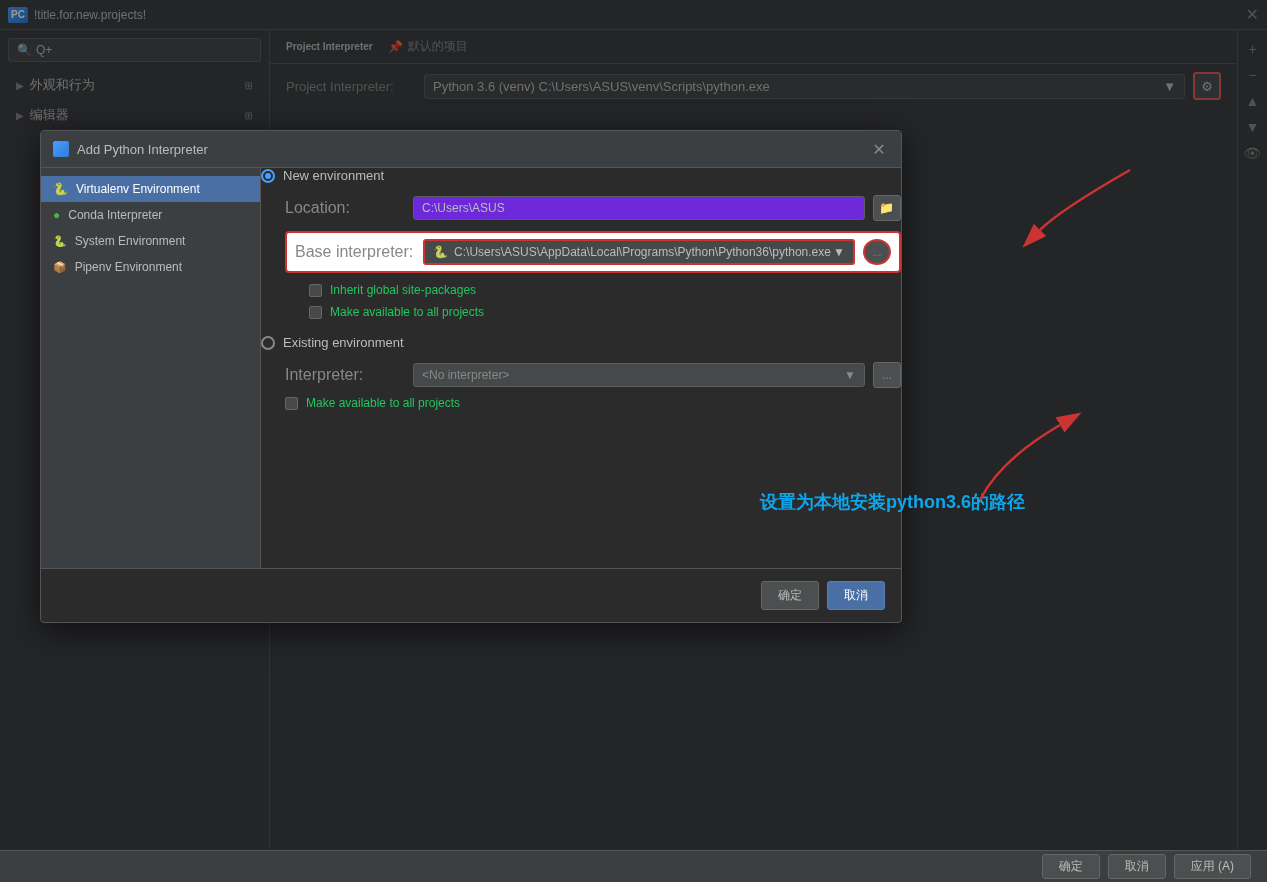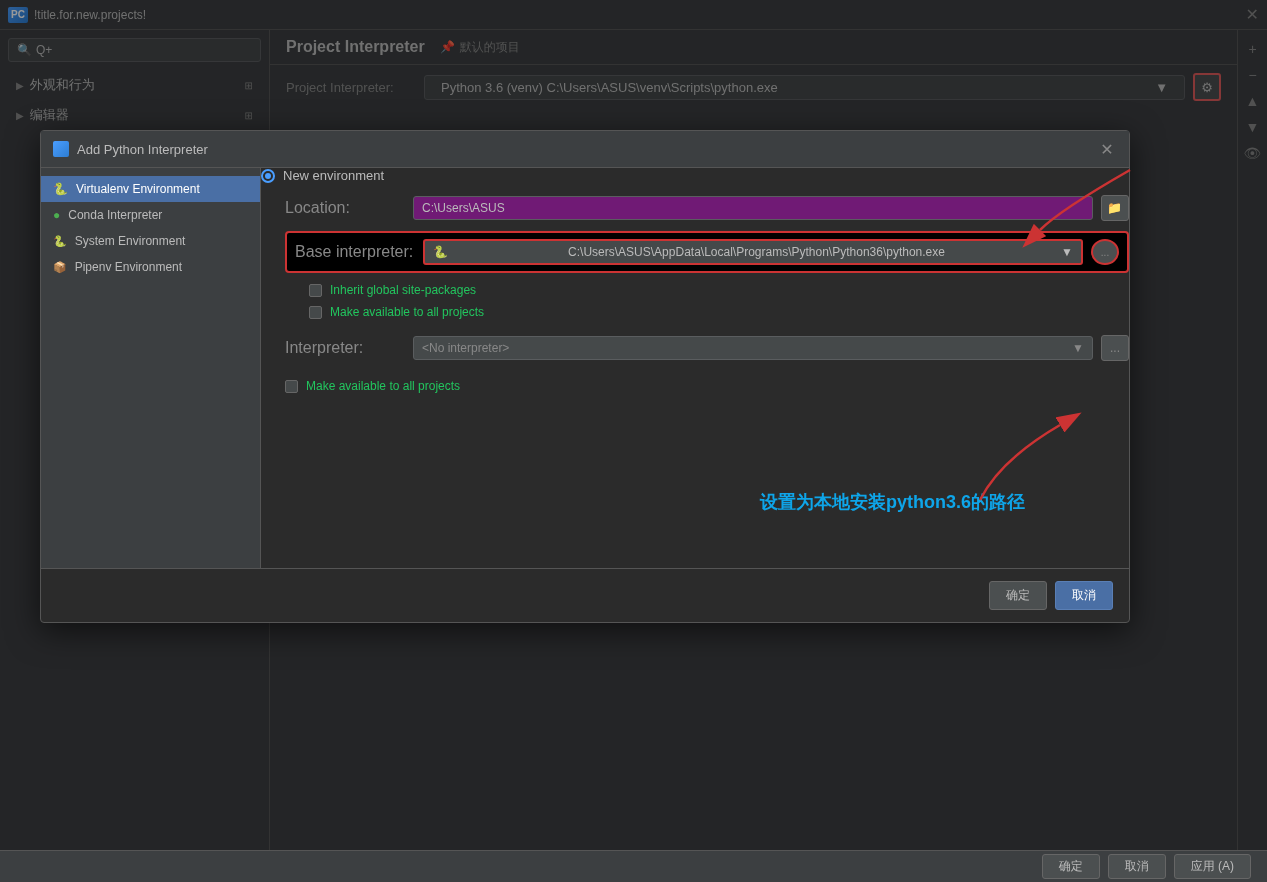--- a/index.html
+++ b/index.html
@@ -99,21 +99,21 @@
 
     
     .content-header {
       display: flex;
       align-items: center;
       padding: 8px 16px;
       gap: 16px;
       border-bottom: 1px solid #555;
     }
     .content-header-title {
-      font-size: 16px;
+      font-size: 10px;
       font-weight: bold;
       color: #bbbbbb;
     }
     .content-header-subtitle {
       font-size: 12px;
       color: #888;
       display: flex;
       align-items: center;
       gap: 4px;
     }
@@ -126,21 +126,21 @@
     }
     .interpreter-label {
       color: #888;
       min-width: 130px;
     }
     .interpreter-select {
       flex: 1;
       background: #45494a;
       border: 1px solid #5a5d5f;
       border-radius: 3px;
-      padding: 4px 16px;
+      padding: 4px 8px;
       color: #bbbbbb;
       display: flex;
       align-items: center;
       justify-content: space-between;
       cursor: pointer;
     }
     .gear-btn {
       width: 28px;
       height: 28px;
       background: #4b4f50;
@@ -184,21 +184,21 @@
       background: rgba(0,0,0,0.4);
       display: flex;
       align-items: flex-start;
       justify-content: flex-start;
       padding-top: 130px;
       padding-left: 40px;
     }
 
     
     .modal {
-      width: 1090px;
+      width: 862px;
       background: #2b2b2b;
       border: 1px solid #555;
       border-radius: 4px;
       box-shadow: 0 8px 32px rgba(0,0,0,0.6);
     }
     .modal-header {
       background: #3c3f41;
       padding: 8px 12px;
       display: flex;
       align-items: center;
@@ -296,21 +296,21 @@
       margin-bottom: 10px;
       gap: 8px;
     }
     .form-label {
       color: #888;
       min-width: 120px;
       font-size: 16px;
     }
     .form-input {
       flex: 1;
-      background: #701a75;
+      background: #6d28d9;
       border: 1px solid #5a5d5f;
       border-radius: 3px;
       padding: 4px 8px;
       color: #bbbbbb;
       font-size: 12px;
     }
     .form-input-highlighted {
       flex: 1;
       background: #45494a;
       border: 2px solid #cc3333;
@@ -369,21 +369,21 @@
     }
 
     
     .existing-section {
       margin-top: 8px;
     }
     .existing-form-row {
       display: flex;
       align-items: center;
       margin-left: 24px;
-      margin-bottom: 18px;
+      margin-bottom: 8px;
       gap: 8px;
     }
     .existing-select {
       flex: 1;
       background: #45494a;
       border: 1px solid #5a5d5f;
       border-radius: 3px;
       padding: 4px 8px;
       color: #888;
       font-size: 12px;
@@ -580,21 +580,21 @@
           <div class="form-row">
             <span class="form-label">Location:</span>
             <div class="form-input">
               <span>C:\Users\ASUS</span>
             </div>
             <div class="browse-btn">
               <span>📁</span>
             </div>
           </div>
 
-          <div class="form-row" style="border: 2px solid #cc3333; border-radius: 4px; padding: 6px 8px; background: #000000;">
+          <div class="form-row" style="border: 2px solid #cc3333; border-radius: 4px; padding: 6px 8px; background: #ffffff;">
             <span class="form-label">Base interpreter:</span>
             <div class="form-input-highlighted">
               <span style="margin-right:4px;">🐍</span>
               <span>C:\Users\ASUS\AppData\Local\Programs\Python\Python36\python.exe</span>
               <span>▼</span>
             </div>
             <div class="ellipsis-btn">
               <span>...</span>
             </div>
           </div>
@@ -603,20 +603,24 @@
             <div class="checkbox"></div>
             <span class="checkbox-label">Inherit global site-packages</span>
           </div>
           <div class="checkbox-row">
             <div class="checkbox"></div>
             <span class="checkbox-label">Make available to all projects</span>
           </div>
         </div>
 
         <div class="existing-section">
+          <div class="radio-option">
+            <div class="radio-circle"></div>
+            <span class="radio-label">Existing environment</span>
+          </div>
 
           <div class="existing-form-row">
             <span class="form-label">Interpreter:</span>
             <div class="existing-select">
               <span>&lt;No interpreter&gt;</span>
               <span>▼</span>
             </div>
             <div class="browse-btn">
               <span>...</span>
             </div>

